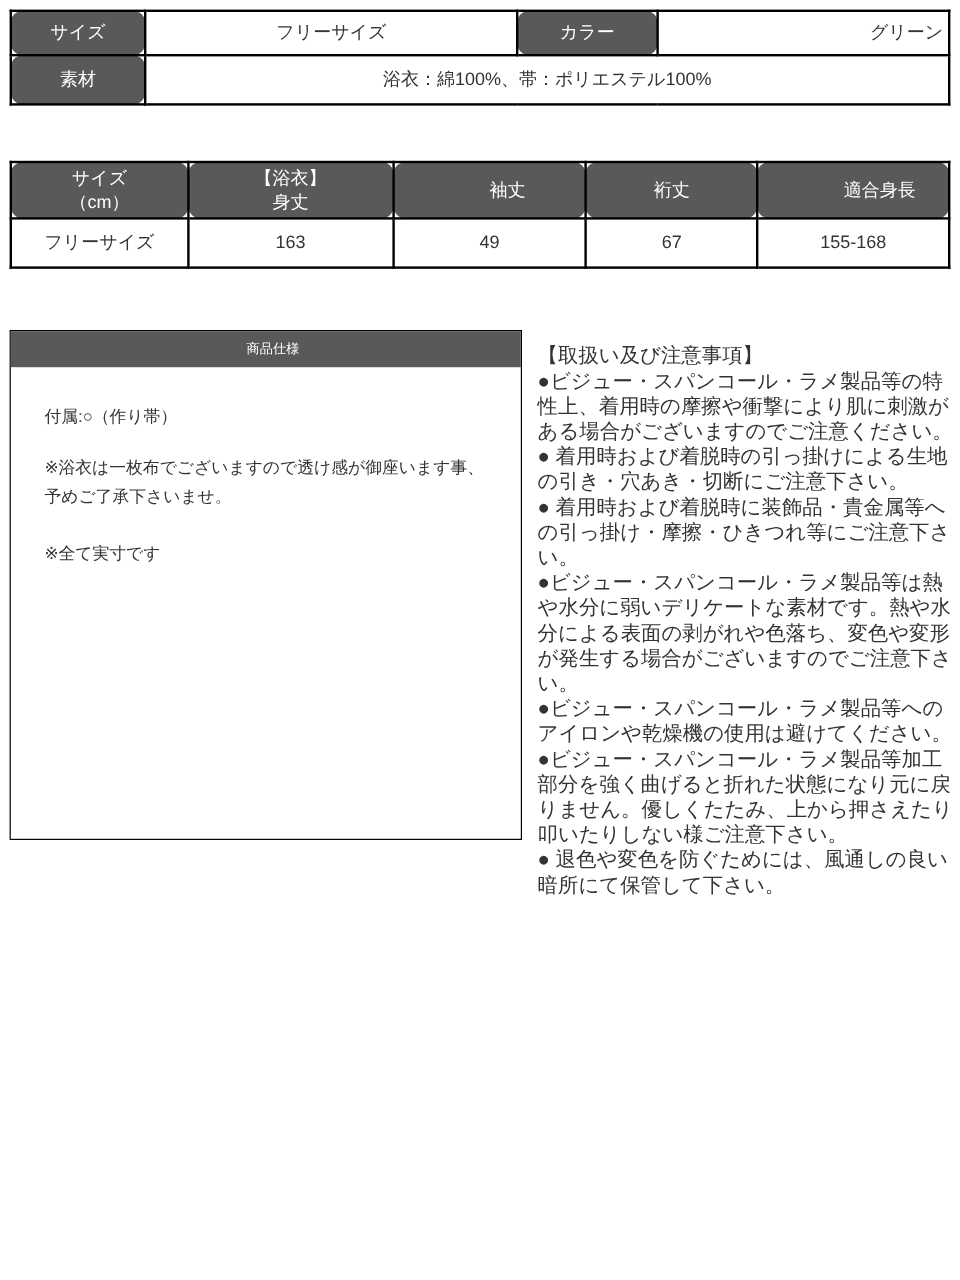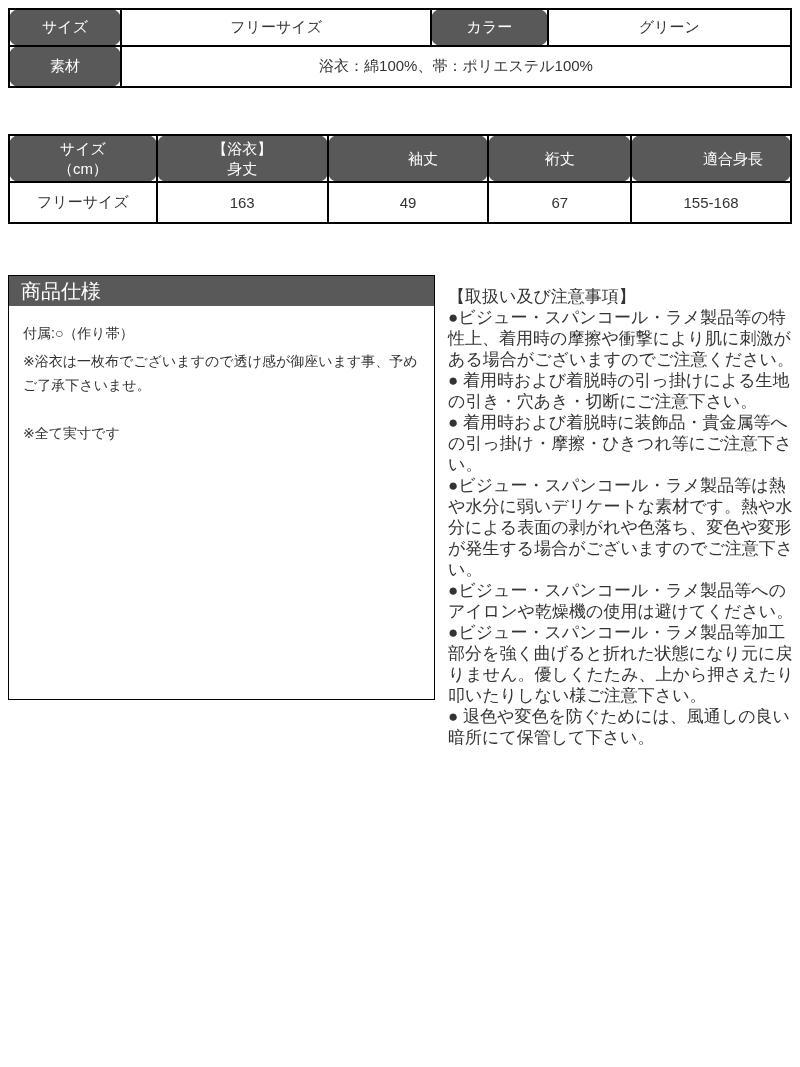--- a/index.html
+++ b/index.html
@@ -59,29 +59,30 @@
     height: 425px;
     border: 1px solid #000000;
     background: #ffffff;
     flex: none;
   }
   .spec-box-header {
     height: 30px;
     line-height: 30px;
     background: #595959;
     color: #ffffff;
-    font-size: 20px;
+    font-size: 11px;
     padding-left: 12px;
+    text-align: center;
   }
   .spec-box-body {
     padding: 11px 10px;
     font-size: 14px;
     line-height: 24px;
   }
-  .spec-box-body p { margin: 4px; }
+  .spec-box-body p { margin: 18px; }
   .spec-box-body p.gap-above { margin-top: 24px; }
 
   .notices {
     margin-left: 13px;
     margin-top: 11px;
     width: 347px;
     font-size: 17px;
     line-height: 21px;
     flex: none;
   }
@@ -92,21 +93,21 @@
 <body>
 
 <div class="page">
 
   <table class="grid info-table">
     <tbody>
       <tr>
         <th class="dark" style="width:104px;">サイズ</th>
         <td style="width:288px;">フリーサイズ</td>
         <th class="dark" style="width:108px;">カラー</th>
-        <td style="width:226px;">グリーン</td>
+        <td style="width:226px;text-align:right;">グリーン</td>
       </tr>
       <tr class="row-material">
         <th class="dark">素材</th>
         <td colspan="3">浴衣：綿100%、帯：ポリエステル100%</td>
       </tr>
     </tbody>
   </table>
 
   <table class="grid size-table">
     <thead>

